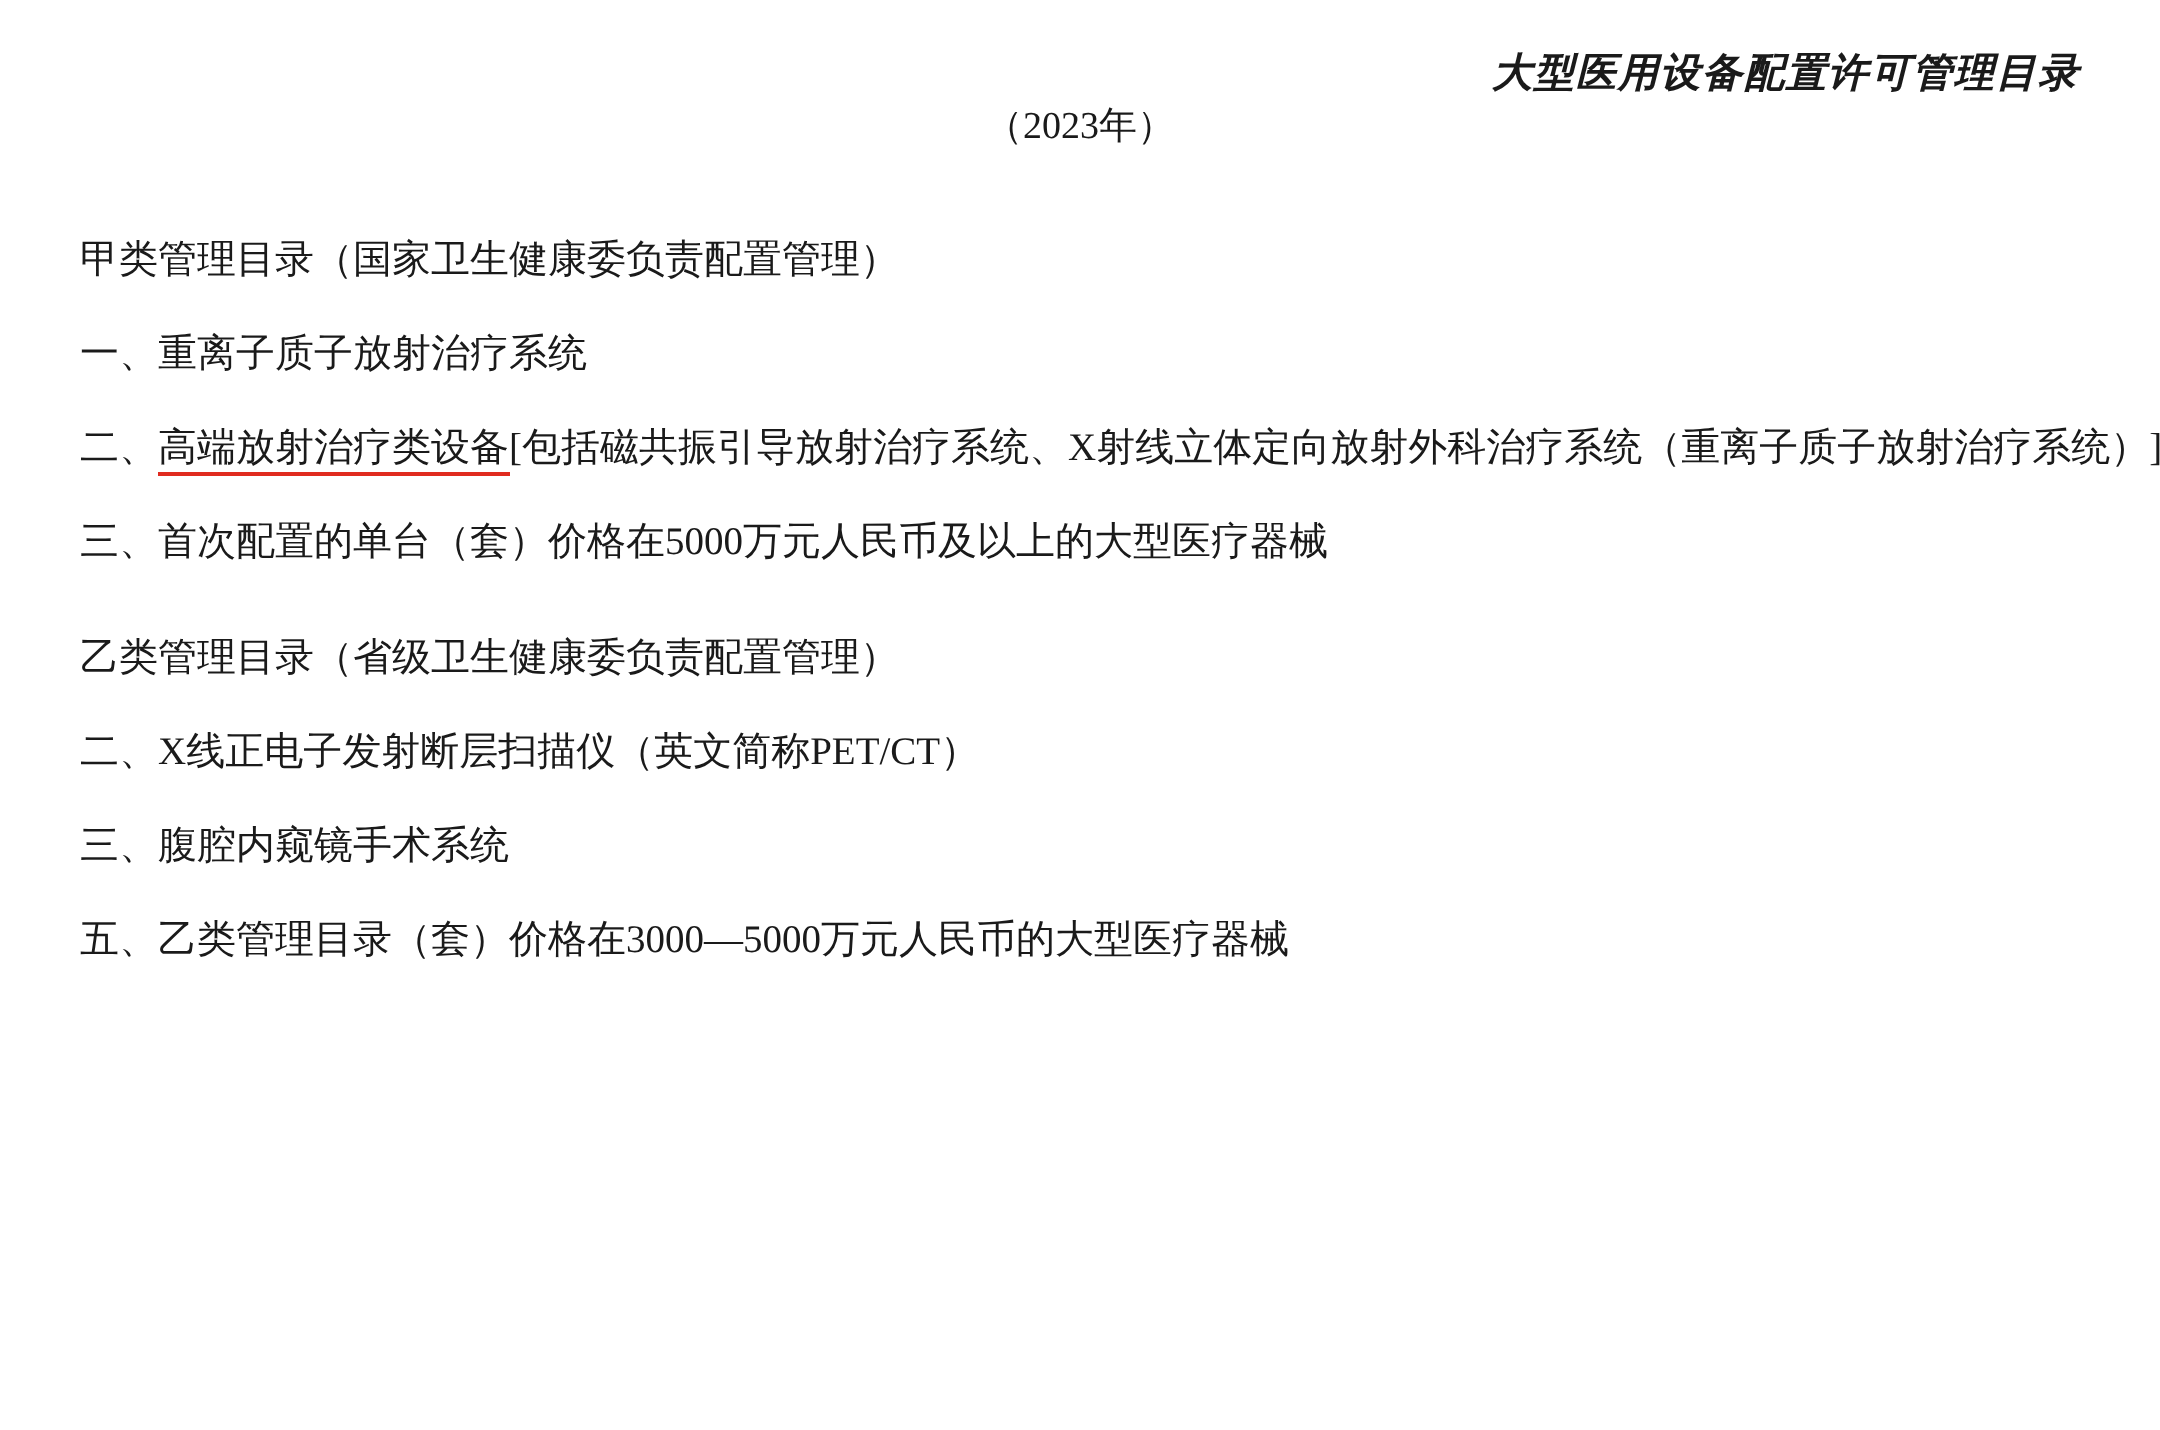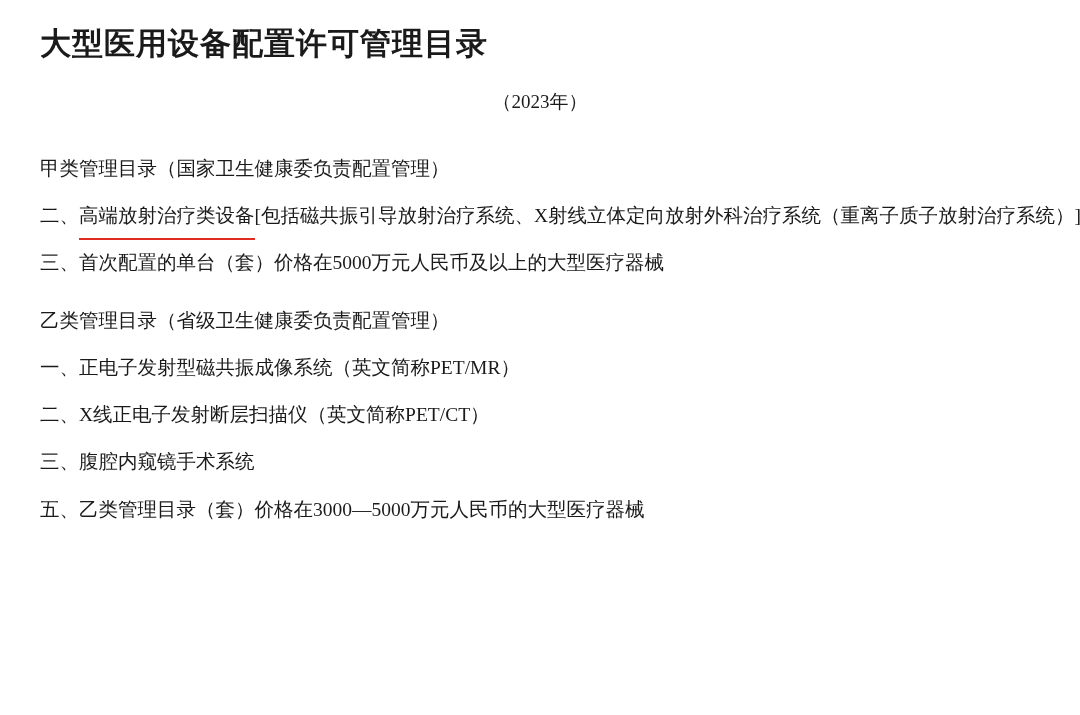--- a/index.html
+++ b/index.html
@@ -15,31 +15,32 @@
     overflow: hidden;
   }
   .page {
     position: relative;
     width: 1080px;
     height: 715px;
     box-sizing: border-box;
     padding: 14px 40px 0 40px;
   }
   .doc-title {
-    text-align: left;
-    font-size: 31px;
+    text-align: right;
+    font-size: 20px;
     font-weight: bold;
     letter-spacing: 1px;
     margin: 10px 0 0 0;
     line-height: 1.3;
+    font-style: italic;
   }
   .doc-subtitle {
     text-align: center;
     font-size: 19px;
-    margin: 26px 0 0 0;
+    margin: 2px 0 0 0;
     line-height: 1.3;
   }
   .body-block {
     margin-top: 30px;
   }
   .section-heading {
     font-size: 19.5px;
     font-weight: normal;
     margin: 0 0 0 0;
     padding: 9px 0 9px 0;
@@ -49,55 +50,55 @@
     font-size: 19.5px;
     padding: 9px 0 9px 0;
     line-height: 1.5;
     white-space: nowrap;
   }
   .item .num {
     display: inline;
   }
   .underline-red {
     border-bottom: 2.5px solid #e02b20;
-    padding-bottom: 12px;
+    padding-bottom: 1px;
   }
   .spacer-md { height: 10px; }
 </style>
 </head>
 <body>
 
 <div class="page">
 
   <h1 class="doc-title">大型医用设备配置许可管理目录</h1>
   <div class="doc-subtitle">（2023年）</div>
 
   <div class="body-block">
 
     <div>
       <div class="section-heading">甲类管理目录（国家卫生健康委负责配置管理）</div>
 
+      <div class="item">
+        <span class="num">一、</span><span>重离子质子放射治疗系统</span>
+      </div>
 
       <div class="item">
         <span class="num">二、</span><span class="underline-red">高端放射治疗类设备</span><span>[包括磁共振引导放射治疗系统、X射线立体定向放射外科治疗系统（重离子质子放射治疗系统）]</span>
       </div>
 
       <div class="item">
         <span class="num">三、</span><span>首次配置的单台（套）价格在5000万元人民币及以上的大型医疗器械</span>
       </div>
     </div>
 
     <div class="spacer-md"></div>
 
     <div>
       <div class="section-heading">乙类管理目录（省级卫生健康委负责配置管理）</div>
 
-      <div class="item">
-        <span class="num">一、</span><span>正电子发射型磁共振成像系统（英文简称PET/MR）</span>
-      </div>
 
       <div class="item">
         <span class="num">二、</span><span>X线正电子发射断层扫描仪（英文简称PET/CT）</span>
       </div>
 
       <div class="item">
         <span class="num">三、</span><span>腹腔内窥镜手术系统</span>
       </div>
 
 

